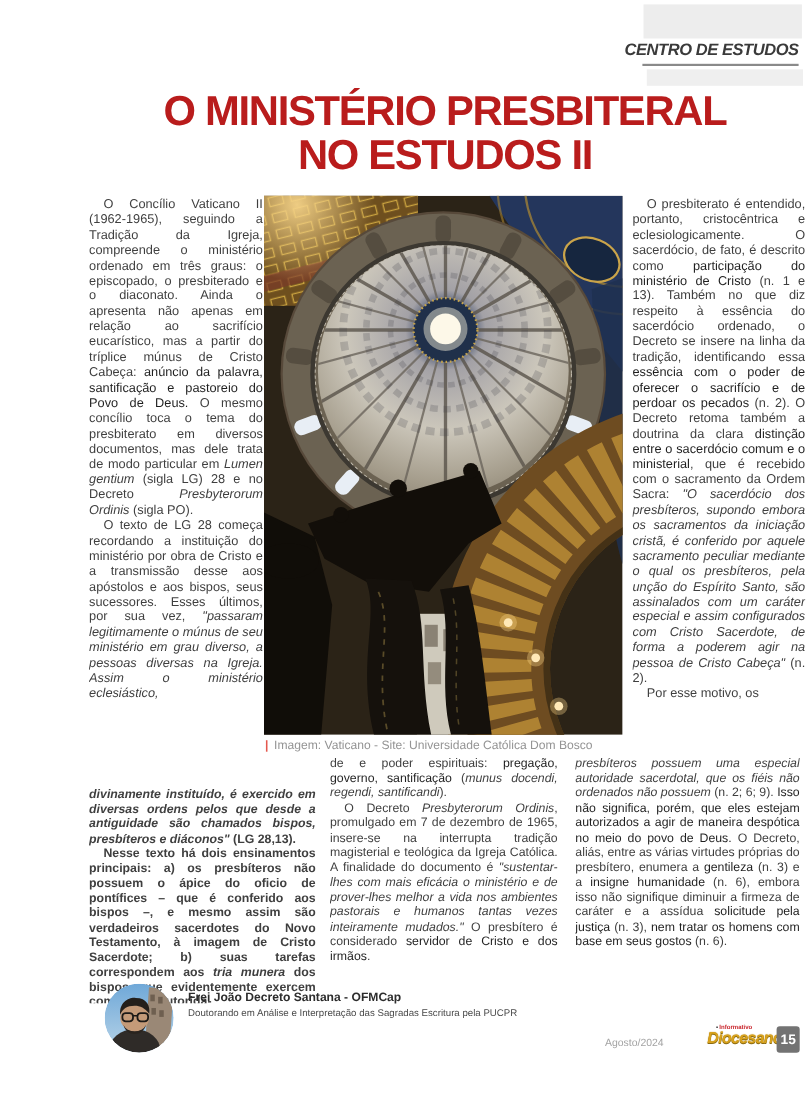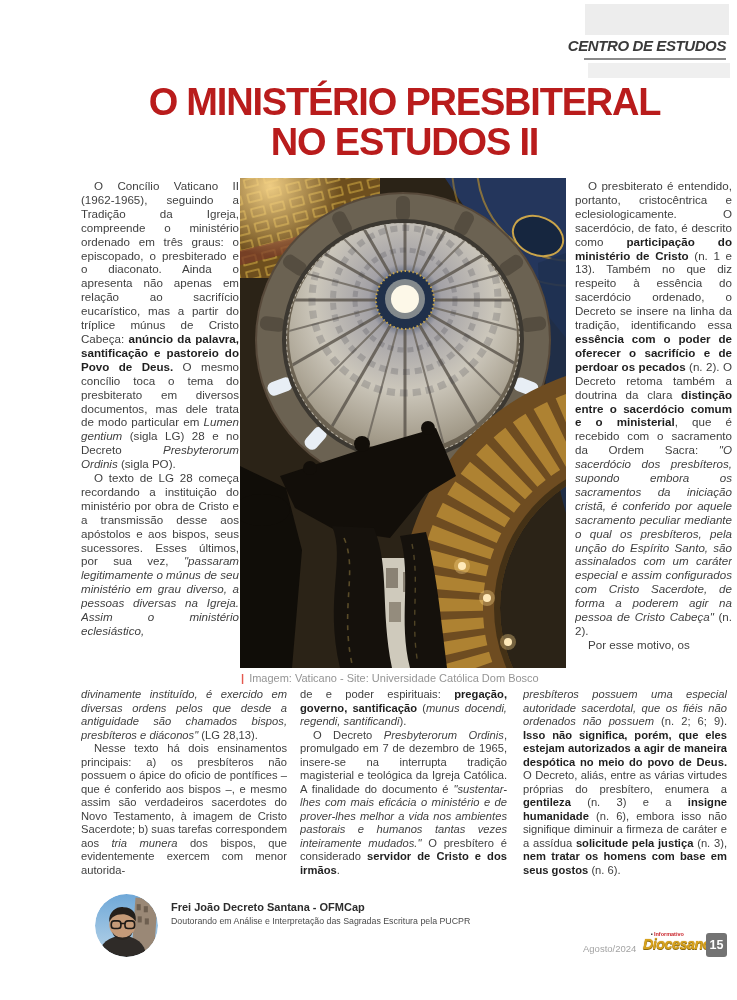--- a/index.html
+++ b/index.html
@@ -16,35 +16,35 @@
   .title{position:absolute;left:0;top:82px;width:737px;text-align:center;
          font-weight:bold;font-size:38px;line-height:40px;letter-spacing:-1.2px;color:#b91c1c;
          font-stretch:condensed;}
   
   .col{position:absolute;text-align:justify;color:#3f3f3f;overflow:hidden;font-stretch:condensed;}
   .col-top{font-size:11.6px;line-height:13.9px;}
   .col-bot{font-size:11.2px;line-height:13.5px;}
   .col .para{margin:0;}
   .col .para.ind{text-indent:13px;}
   .r-n{font-style:normal;}
-  .r-b{font-weight:bold;color:#1f1f1f;}
+  .r-b{font-weight:normal;color:#1f1f1f;}
   .r-i{font-style:italic;}
   
   .photo{position:absolute;left:204px;top:178px;width:326px;height:490px;}
   .photo svg{display:block;width:100%;height:100%;}
   .caption{position:absolute;left:205px;top:672px;font-size:11px;color:#949494;}
   .caption .bar{color:#e4584e;font-weight:bold;margin-right:2px;}
   
   .avatar{position:absolute;left:59px;top:894px;width:63px;height:63px;border-radius:50%;overflow:hidden;}
   .author{position:absolute;left:135px;top:901px;color:#4a4a4a;}
   .author .name{font-size:11px;font-weight:bold;color:#2d2d2d;}
   .author .role{font-size:8.8px;margin-top:4px;}
   .author .edu{font-size:8.8px;margin-top:3px;}
   
-  .f-date{position:absolute;left:547px;top:943px;font-size:9.5px;color:#a3a3a3;}
+  .f-date{position:absolute;left:514px;top:943px;font-size:9.5px;color:#a3a3a3;}
   .logo{position:absolute;left:607px;top:931px;width:62px;}
   .logo-top{font-size:5.5px;font-weight:bold;color:#c9242b;letter-spacing:0;line-height:6px;padding-left:8px;}
   .logo-top .dk{color:#3a3a3a;margin-right:1px;}
   .logo-word{font-size:14.5px;font-weight:bold;font-style:italic;letter-spacing:-0.6px;
              color:#d8a21d;text-shadow:0 1px 0 #8a6a10, 0 0 1px #b5840f;line-height:15px;}
   .pagenum{position:absolute;left:670px;top:933px;width:21px;height:24px;background:#737373;border-radius:3px;
            color:#ffffff;font-weight:bold;font-size:12.5px;display:flex;align-items:center;justify-content:center;}
 </style>
 </head>
 <body>
@@ -201,21 +201,21 @@
         <ellipse cx="22" cy="332" rx="28" ry="16" fill="#100d08"></ellipse>
         <path d="M104,360 C118,392 100,430 112,486" fill="none" stroke="#6a5a30" stroke-width="1.6" stroke-dasharray="5,6" opacity="0.8"></path>
         <path d="M172,366 C180,404 170,444 178,486" fill="none" stroke="#6a5a30" stroke-width="1.4" stroke-dasharray="5,6" opacity="0.7"></path>
       </g>
     </svg>
   </div>
   <div class="caption">
     <span class="bar">|</span><span> Imagem: Vaticano - Site: Universidade Católica Dom Bosco</span>
   </div>
 
-  <div class="col col-bot" style="left:45px;top:688px;width:206px;height:196px;">
+  <div class="col col-bot" style="left:45px;top:716px;width:206px;height:196px;font-weight:bold;">
       <p class="para"><span class="r-i">divinamente instituído, é exercido em diversas ordens pelos que desde a antiguidade são chamados bispos, presbíteros e diáconos"</span><span class="r-n"> (LG 28,13).</span></p>
       <p class="para ind"><span class="r-n">Nesse texto há dois ensinamentos principais: a) os presbíteros não possuem o ápice do oficio de pontífices – que é conferido aos bispos –, e mesmo assim são verdadeiros sacerdotes do Novo Testamento, à imagem de Cristo Sacerdote; b) suas tarefas correspondem aos </span><span class="r-i">tria munera</span><span class="r-n"> dos bispos, que evidentemente exercem com menor autorida-</span></p>
     </div>
   <div class="col col-bot" style="left:264px;top:688px;width:207px;height:196px;">
       <p class="para"><span class="r-n">de e poder espirituais: </span><span class="r-b">pregação, governo, santificação</span><span class="r-n"> (</span><span class="r-i">munus docendi, regendi, santificandi</span><span class="r-n">).</span></p>
       <p class="para ind"><span class="r-n">O Decreto </span><span class="r-i">Presbyterorum Ordinis</span><span class="r-n">, promulgado em 7 de dezembro de 1965, insere-se na interrupta tradição magisterial e teológica da Igreja Católica. A finalidade do documento é </span><span class="r-i">"sustentar-lhes com mais eficácia o ministério e de prover-lhes melhor a vida nos ambientes pastorais e humanos tantas vezes inteiramente mudados."</span><span class="r-n"> O presbítero é considerado </span><span class="r-b">servidor de Cristo e dos irmãos</span><span class="r-n">.</span></p>
     </div>
   <div class="col col-bot" style="left:487px;top:688px;width:204px;height:196px;">
       <p class="para"><span class="r-i">presbíteros possuem uma especial autoridade sacerdotal, que os fiéis não ordenados não possuem</span><span class="r-n"> (n. 2; 6; 9). </span><span class="r-b">Isso não significa, porém, que eles estejam autorizados a agir de maneira despótica no meio do povo de Deus.</span><span class="r-n"> O Decreto, aliás, entre as várias virtudes próprias do presbítero, enumera a </span><span class="r-b">gentileza</span><span class="r-n"> (n. 3) e a </span><span class="r-b">insigne humanidade</span><span class="r-n"> (n. 6), embora isso não signifique diminuir a firmeza de caráter e a assídua </span><span class="r-b">solicitude pela justiça</span><span class="r-n"> (n. 3), </span><span class="r-b">nem tratar os homens com base em seus gostos</span><span class="r-n"> (n. 6).</span></p>
     </div>

